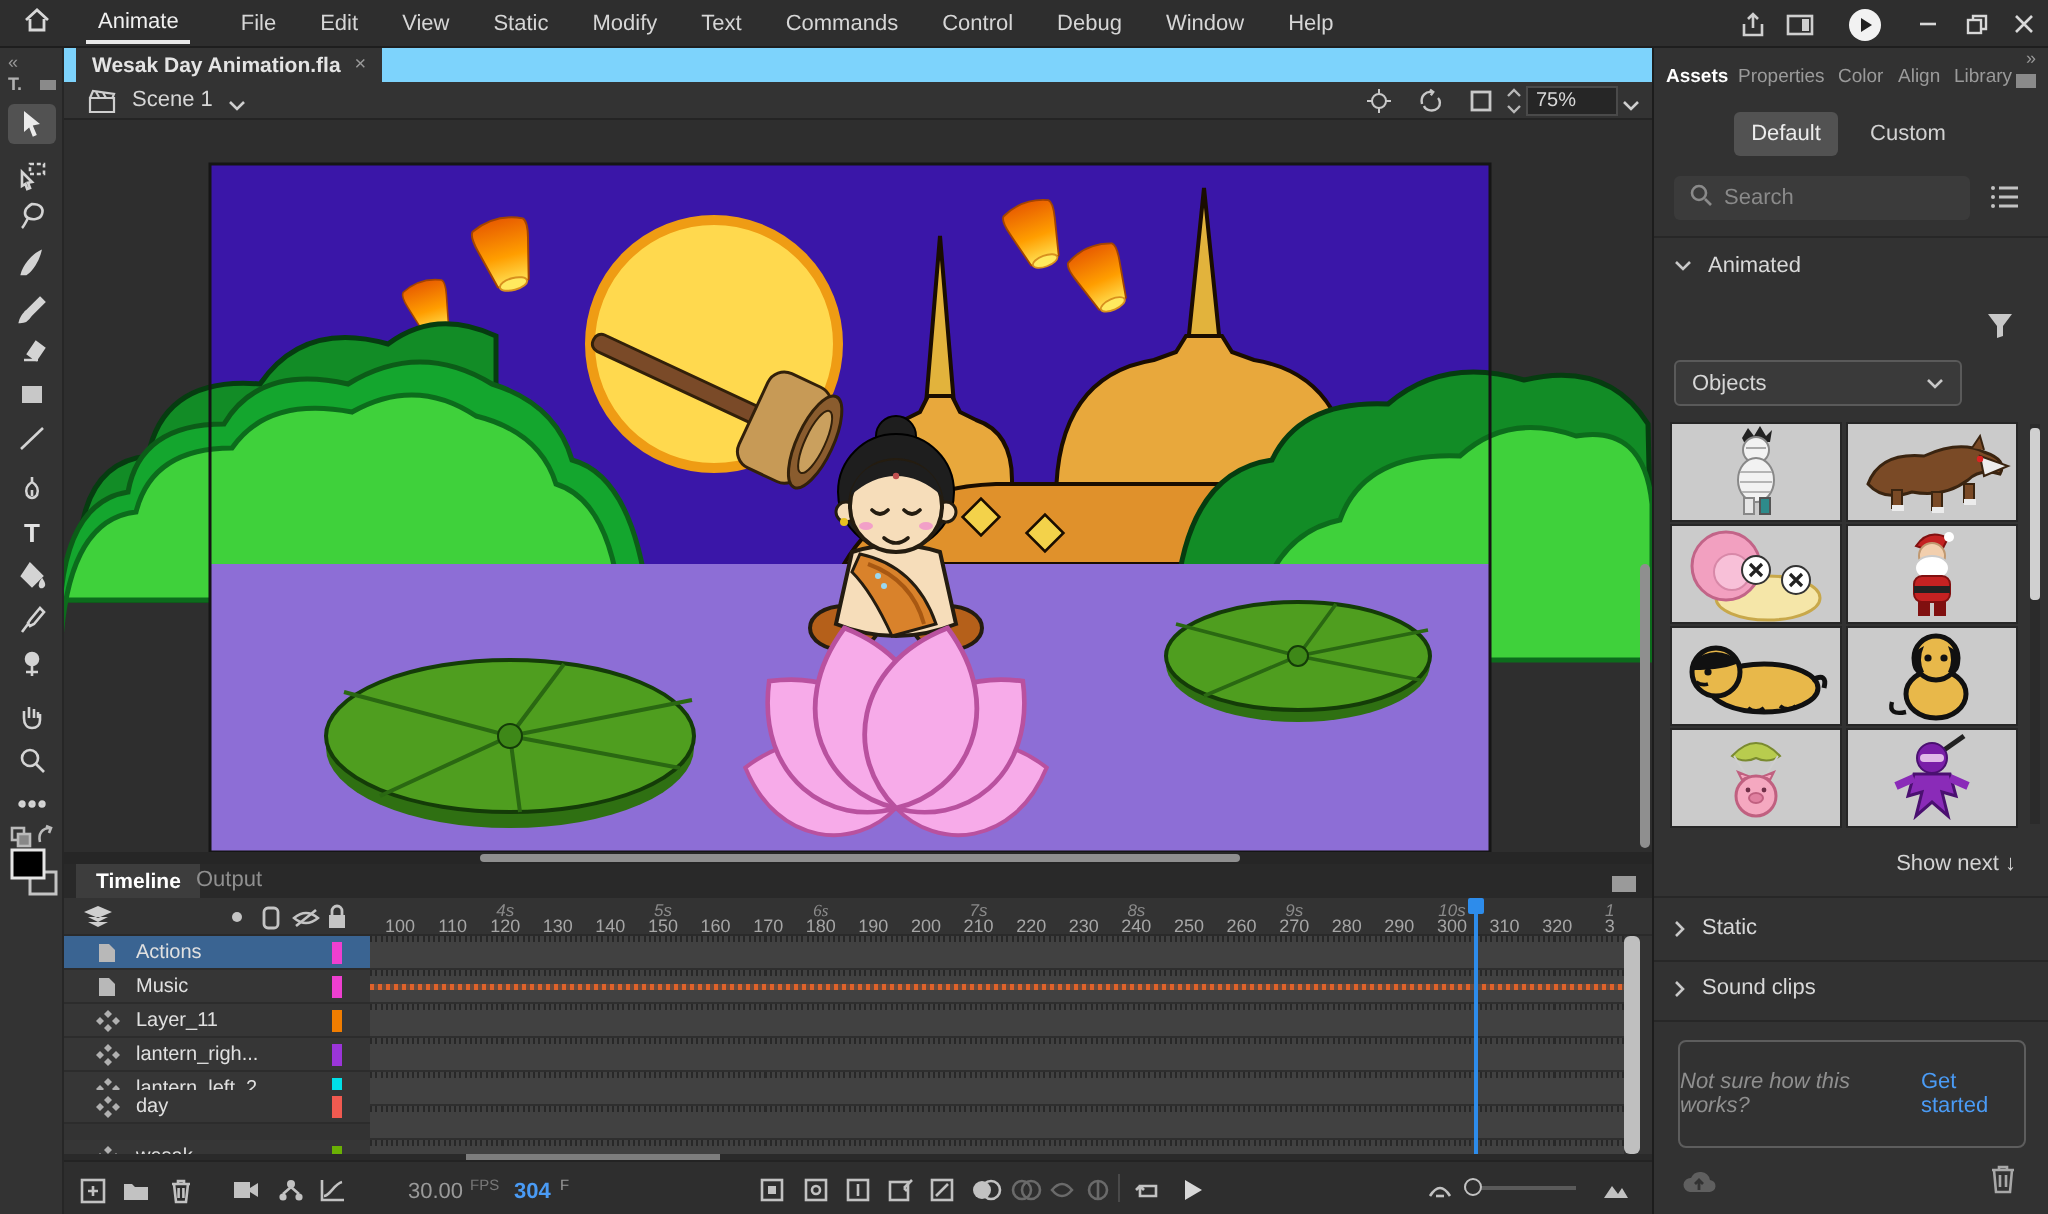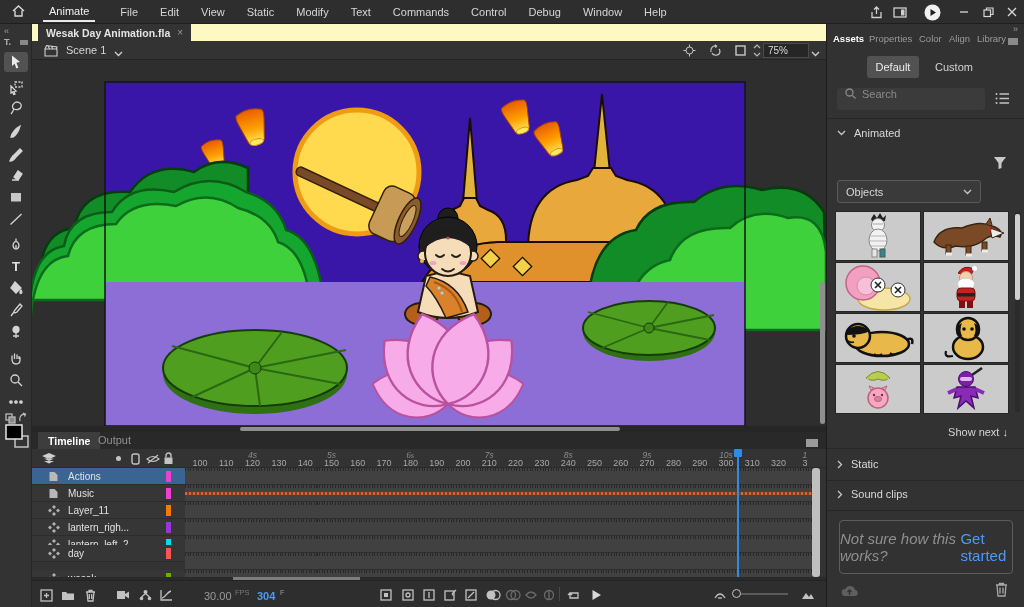--- a/index.html
+++ b/index.html
@@ -21,21 +21,21 @@
 
   
   .rail { position:absolute; left:0; top:24px; width:32px; height:583px; background:#333;
           border-right:1px solid #262626; }
   .tool { position:absolute; left:4px; width:24px; height:20px; display:flex; align-items:center;
           justify-content:center; border-radius:3px; }
   .tool.sel { background:#525252; }
   .tool svg { stroke:#d4d4d4; fill:none; stroke-width:1.3; }
 
   
-  .doctabs { position:absolute; left:32px; top:24px; width:794px; height:17px; background:#fef9c3; }
+  .doctabs { position:absolute; left:32px; top:24px; width:794px; height:17px; background:#7dd3fc; }
   .doctab { position:absolute; left:6px; top:0; height:17px; background:#333; color:#e4e4e4;
             display:flex; align-items:center; padding:0 8px; font-size:10.5px; }
   .doctab .x { color:#9a9a9a; margin-left:7px; font-size:10px; }
   .scenebar { position:absolute; left:32px; top:41px; width:794px; height:19px; background:#333;
               border-bottom:1px solid #242424; }
 
   
   .canvas { position:absolute; left:32px; top:60px; width:794px; height:366px; background:#2e2e2e; }
   .hscroll { position:absolute; left:32px; top:426px; width:794px; height:6px; background:#262626; }
 
@@ -74,30 +74,30 @@
   
   .rp { position:absolute; left:826px; top:24px; width:198px; height:583px; background:#323232;
         border-left:1px solid #1c1c1c; }
   .rp-tab { position:absolute; top:9px; font-size:9.5px; color:#9a9a9a; }
   .rp-tab.active { color:#fff; }
   .btn-default { position:absolute; left:40px; top:32px; width:52px; height:22px; background:#525252;
                  border-radius:3px; color:#ececec; display:flex; align-items:center; justify-content:center; }
   .btn-custom { position:absolute; left:104px; top:32px; width:46px; height:22px; color:#d2d2d2;
                 display:flex; align-items:center; justify-content:center; }
   .search { position:absolute; left:10px; top:64px; width:148px; height:22px; background:#3b3b3b;
-            border-radius:3px; display:flex; align-items:flex-start; color:#8a8a8a; }
+            border-radius:3px; display:flex; align-items:center; color:#8a8a8a; }
   .dd { position:absolute; left:10px; width:144px; height:23px; background:#3a3a3a;
         border:1px solid #5a5a5a; border-radius:3px; display:flex; align-items:center;
         padding:0 8px; color:#d6d6d6; }
   .divider { position:absolute; left:0; width:198px; height:1px; background:#272727; }
   .cell { position:absolute; width:84px; height:48px; background:#cbcbcb; outline:1px solid #262626; }
   .secthead { position:absolute; left:10px; display:flex; align-items:center; color:#d8d8d8; font-size:11px; }
   .helpbox { position:absolute; left:12px; top:496px; width:174px; height:54px;
              border:1px solid #5d5d5d; border-radius:4px; display:flex; align-items:center;
-             justify-content:center; font-size:15px; }
+             justify-content:center; font-size:11px; }
   .chev { display:inline-block; }
 </style>
 </head>
 <body>
 
 <div class="app">
 
   <div class="appbar">
     <span class="home-ic">
       <svg width="13" height="12" viewBox="0 0 13 12">

